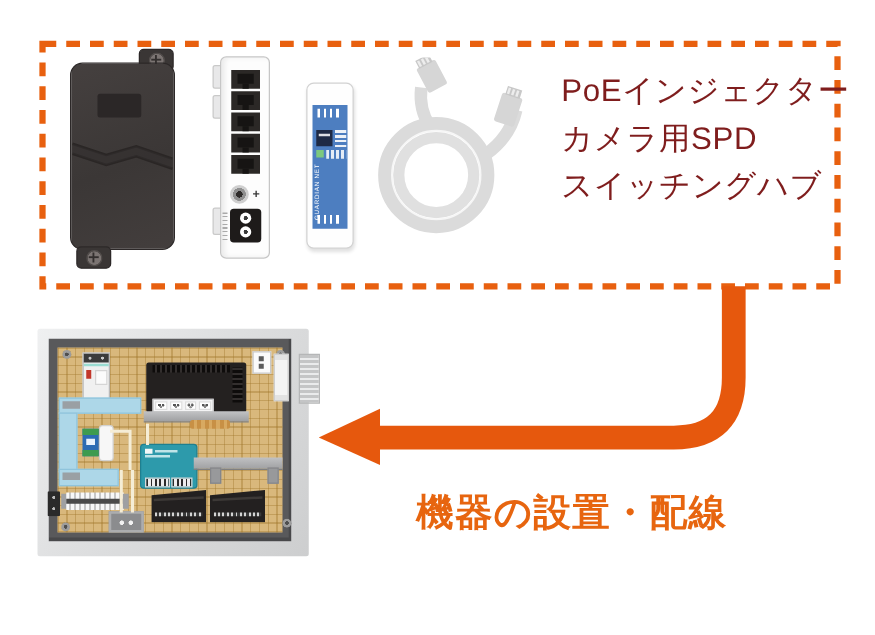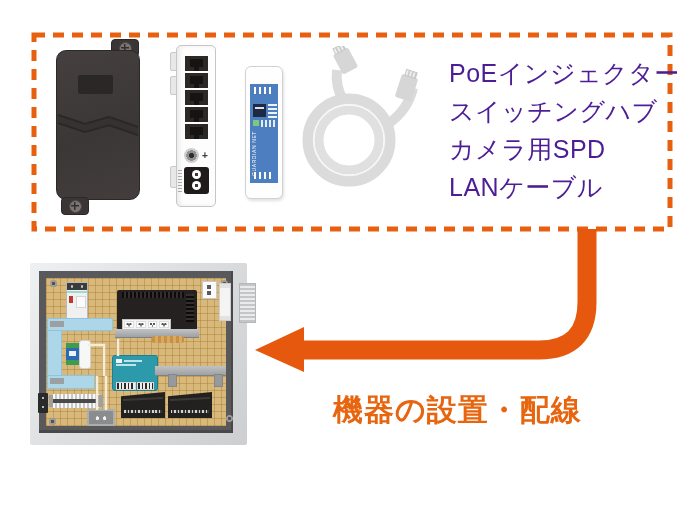--- a/index.html
+++ b/index.html
@@ -4,21 +4,21 @@
 <style>
   html,body{margin:0;padding:0;background:#fff;}
   body{font-family:"Liberation Sans", sans-serif;}
   .stage{position:relative;width:700px;height:508px;background:#fff;overflow:hidden;}
   .abs{position:absolute;}
 
   
   .bg-svg{left:0;top:0;width:700px;height:508px;}
 
   
-  .equip-list{left:449px;top:54px;color:#4c1d95;font-size:25px;line-height:38px;font-weight:500;letter-spacing:0.5px;white-space:nowrap;}
+  .equip-list{left:449px;top:54px;color:#7f1d1d;font-size:25px;line-height:38px;font-weight:500;letter-spacing:0.5px;white-space:nowrap;}
 
   
   .poe-body{left:56px;top:50px;width:82px;height:148px;background:linear-gradient(160deg,#45403F 0%,#3B3736 55%,#433E3D 100%);border:1px solid #2C2828;border-radius:10px;}
   .poe-label{position:absolute;left:21px;top:24px;width:35px;height:19px;background:#2B2727;border-radius:2px;}
   .poe-lines{position:absolute;left:0;top:0;width:82px;height:148px;}
   .poe-tab{width:26px;height:16px;background:#3A3635;border:1px solid #2C2828;border-radius:4px;}
   .poe-tab-top{left:111px;top:39px;}
   .poe-tab-bot{left:61px;top:197px;}
   .screw{position:absolute;left:50%;top:50%;width:13px;height:13px;margin:-6.5px 0 0 -6.5px;border-radius:50%;
     background:linear-gradient(#332F2E,#332F2E) center/8px 1.5px no-repeat,
@@ -186,23 +186,22 @@
       <rect x="0" y="6" width="17" height="24" rx="2" fill="#D6D6D6"></rect>
       <rect x="2.5" y="0" width="12" height="7" fill="#C8C8C8"></rect>
       <rect x="3.5" y="1" width="2" height="5" fill="#EDEDED"></rect>
       <rect x="7" y="1" width="2" height="5" fill="#EDEDED"></rect>
       <rect x="10.5" y="1" width="2" height="5" fill="#EDEDED"></rect>
     </g>
   </svg>
 
   <div class="abs equip-list">
     <div>PoEインジェクター</div>
+    <div>カメラ用SPD</div>
     <div>スイッチングハブ</div>
-    <div>カメラ用SPD</div>
-    <div>LANケーブル</div>
   </div>
 
   <div class="abs cabinet">
     <div class="cab-inner"></div>
     <div class="cab-board"></div>
     <div class="abs cab-screw" style="left:20px;top:17px;"></div>
     <div class="abs cab-screw" style="left:191px;top:17px;"></div>
     <div class="abs cab-screw" style="left:19px;top:155px;"></div>
     <div class="abs cab-screw" style="left:196px;top:152px;"></div>
 

